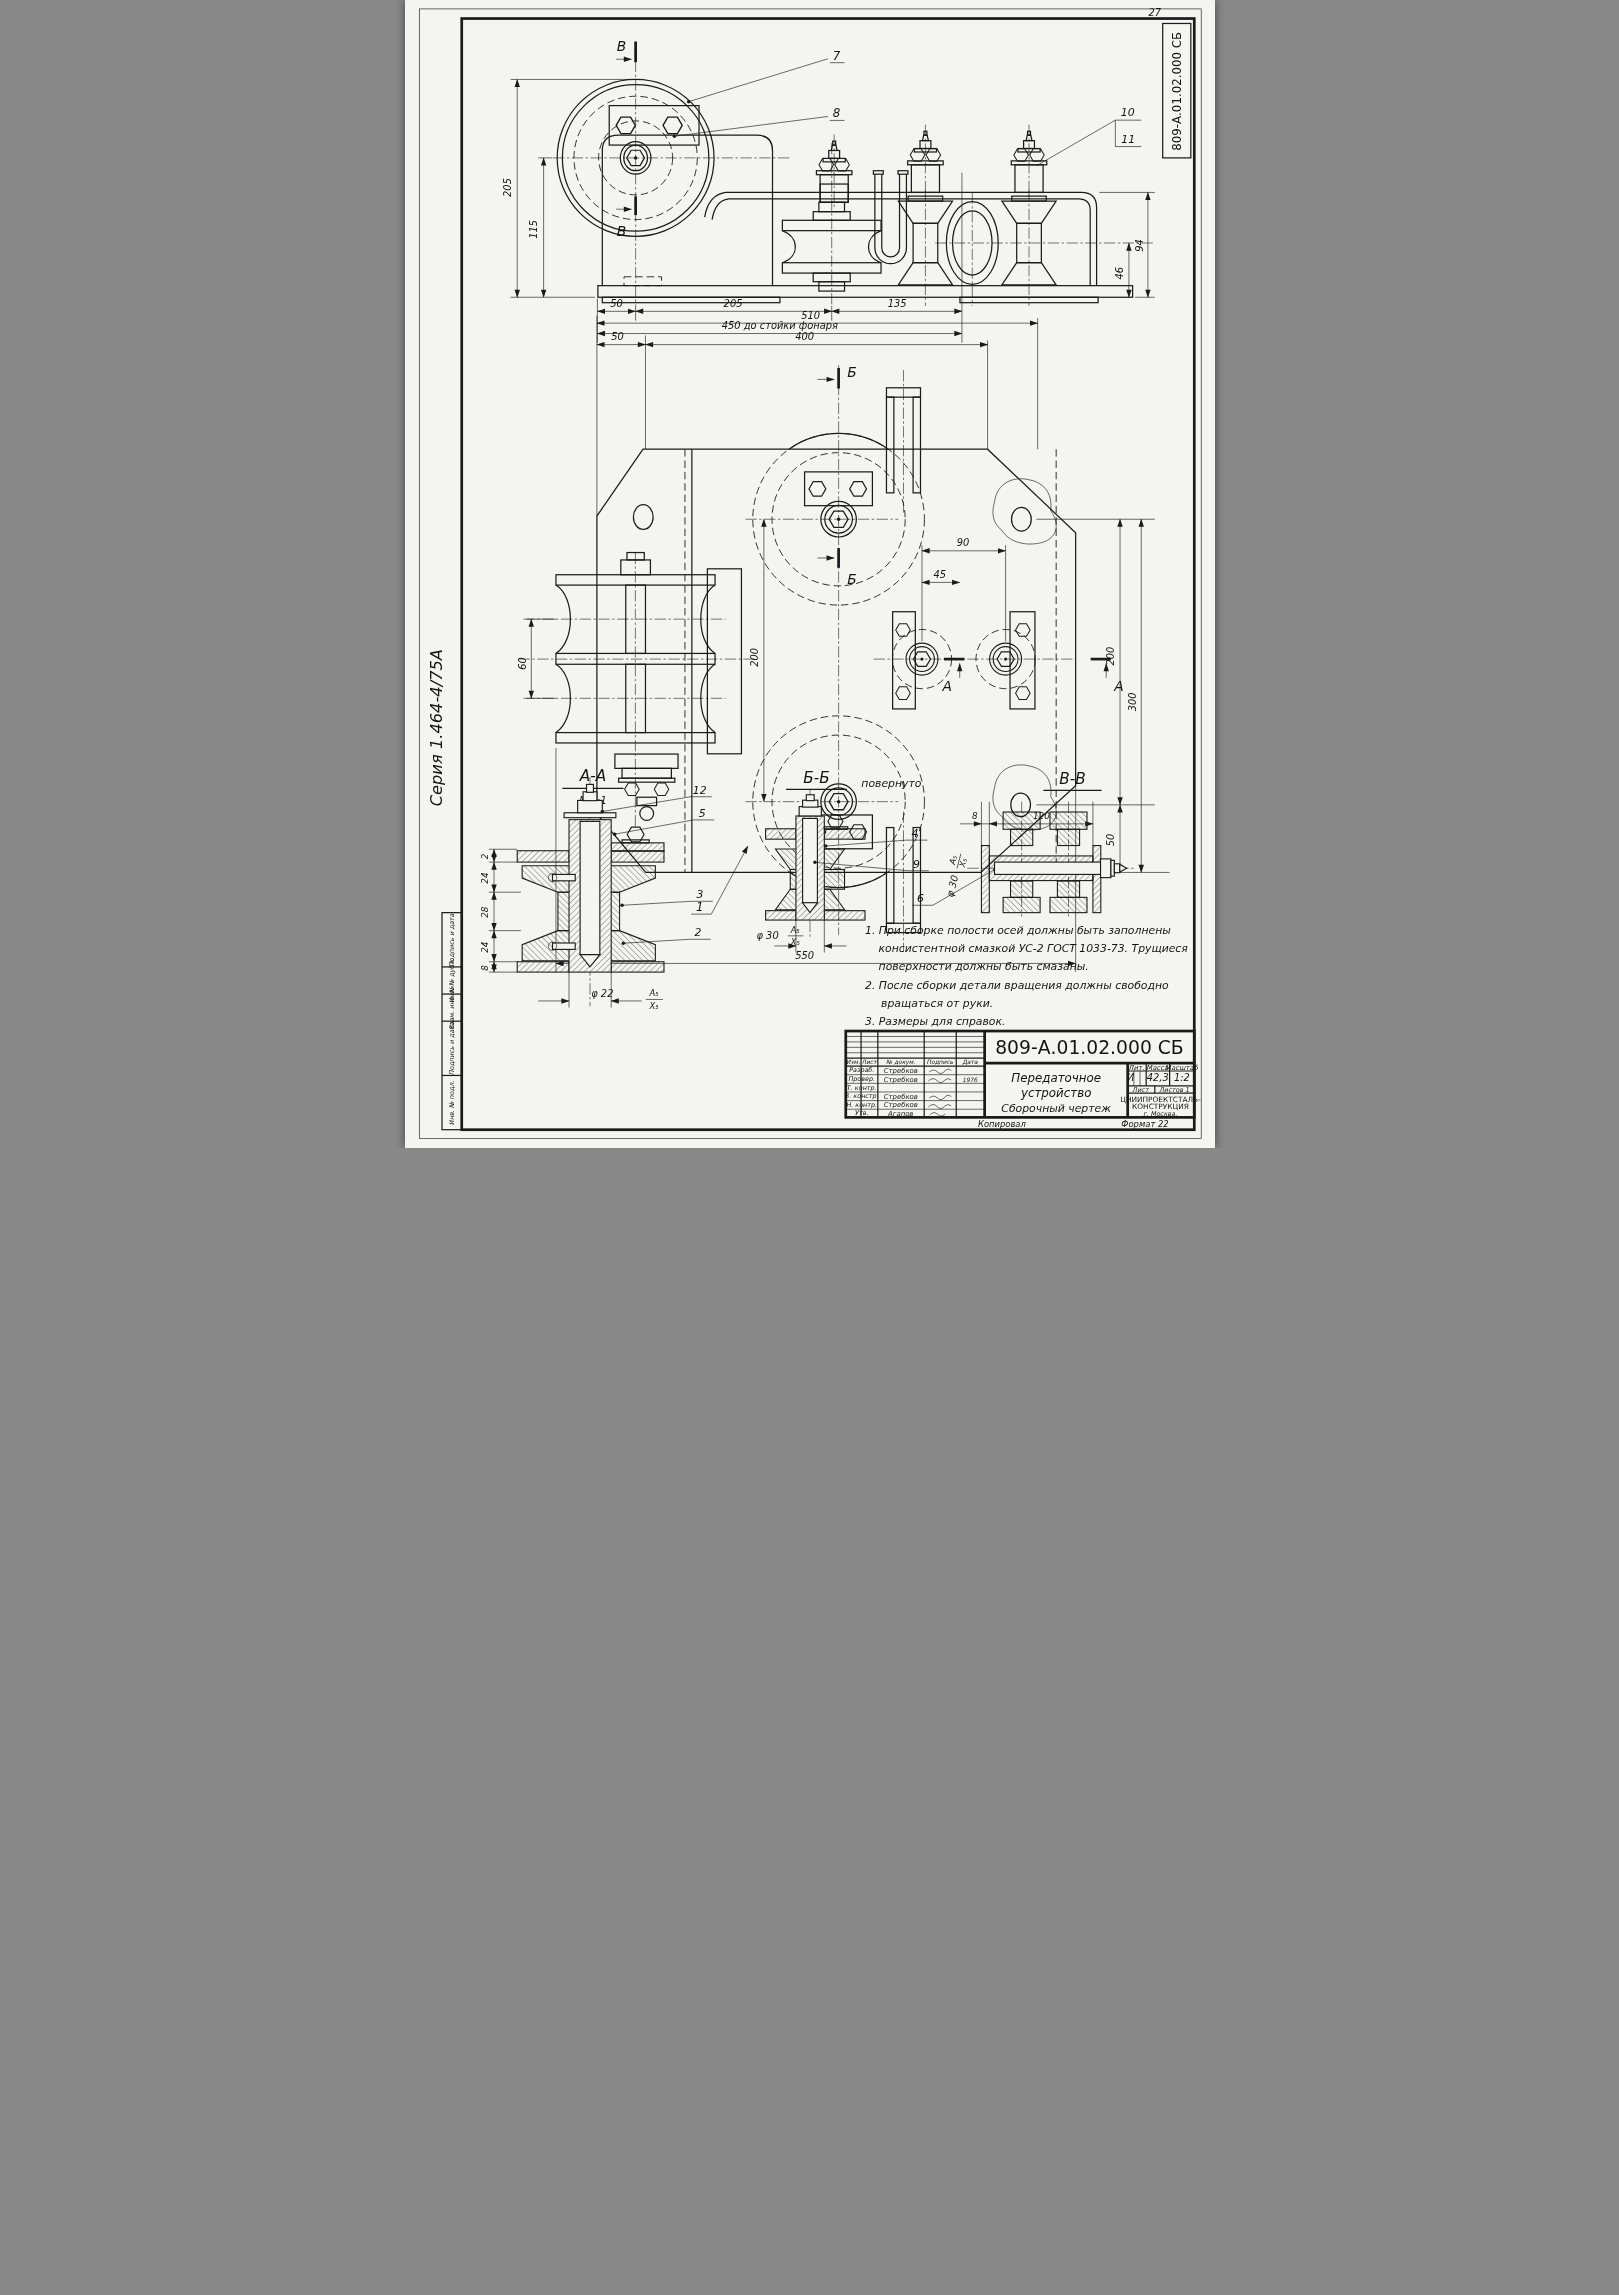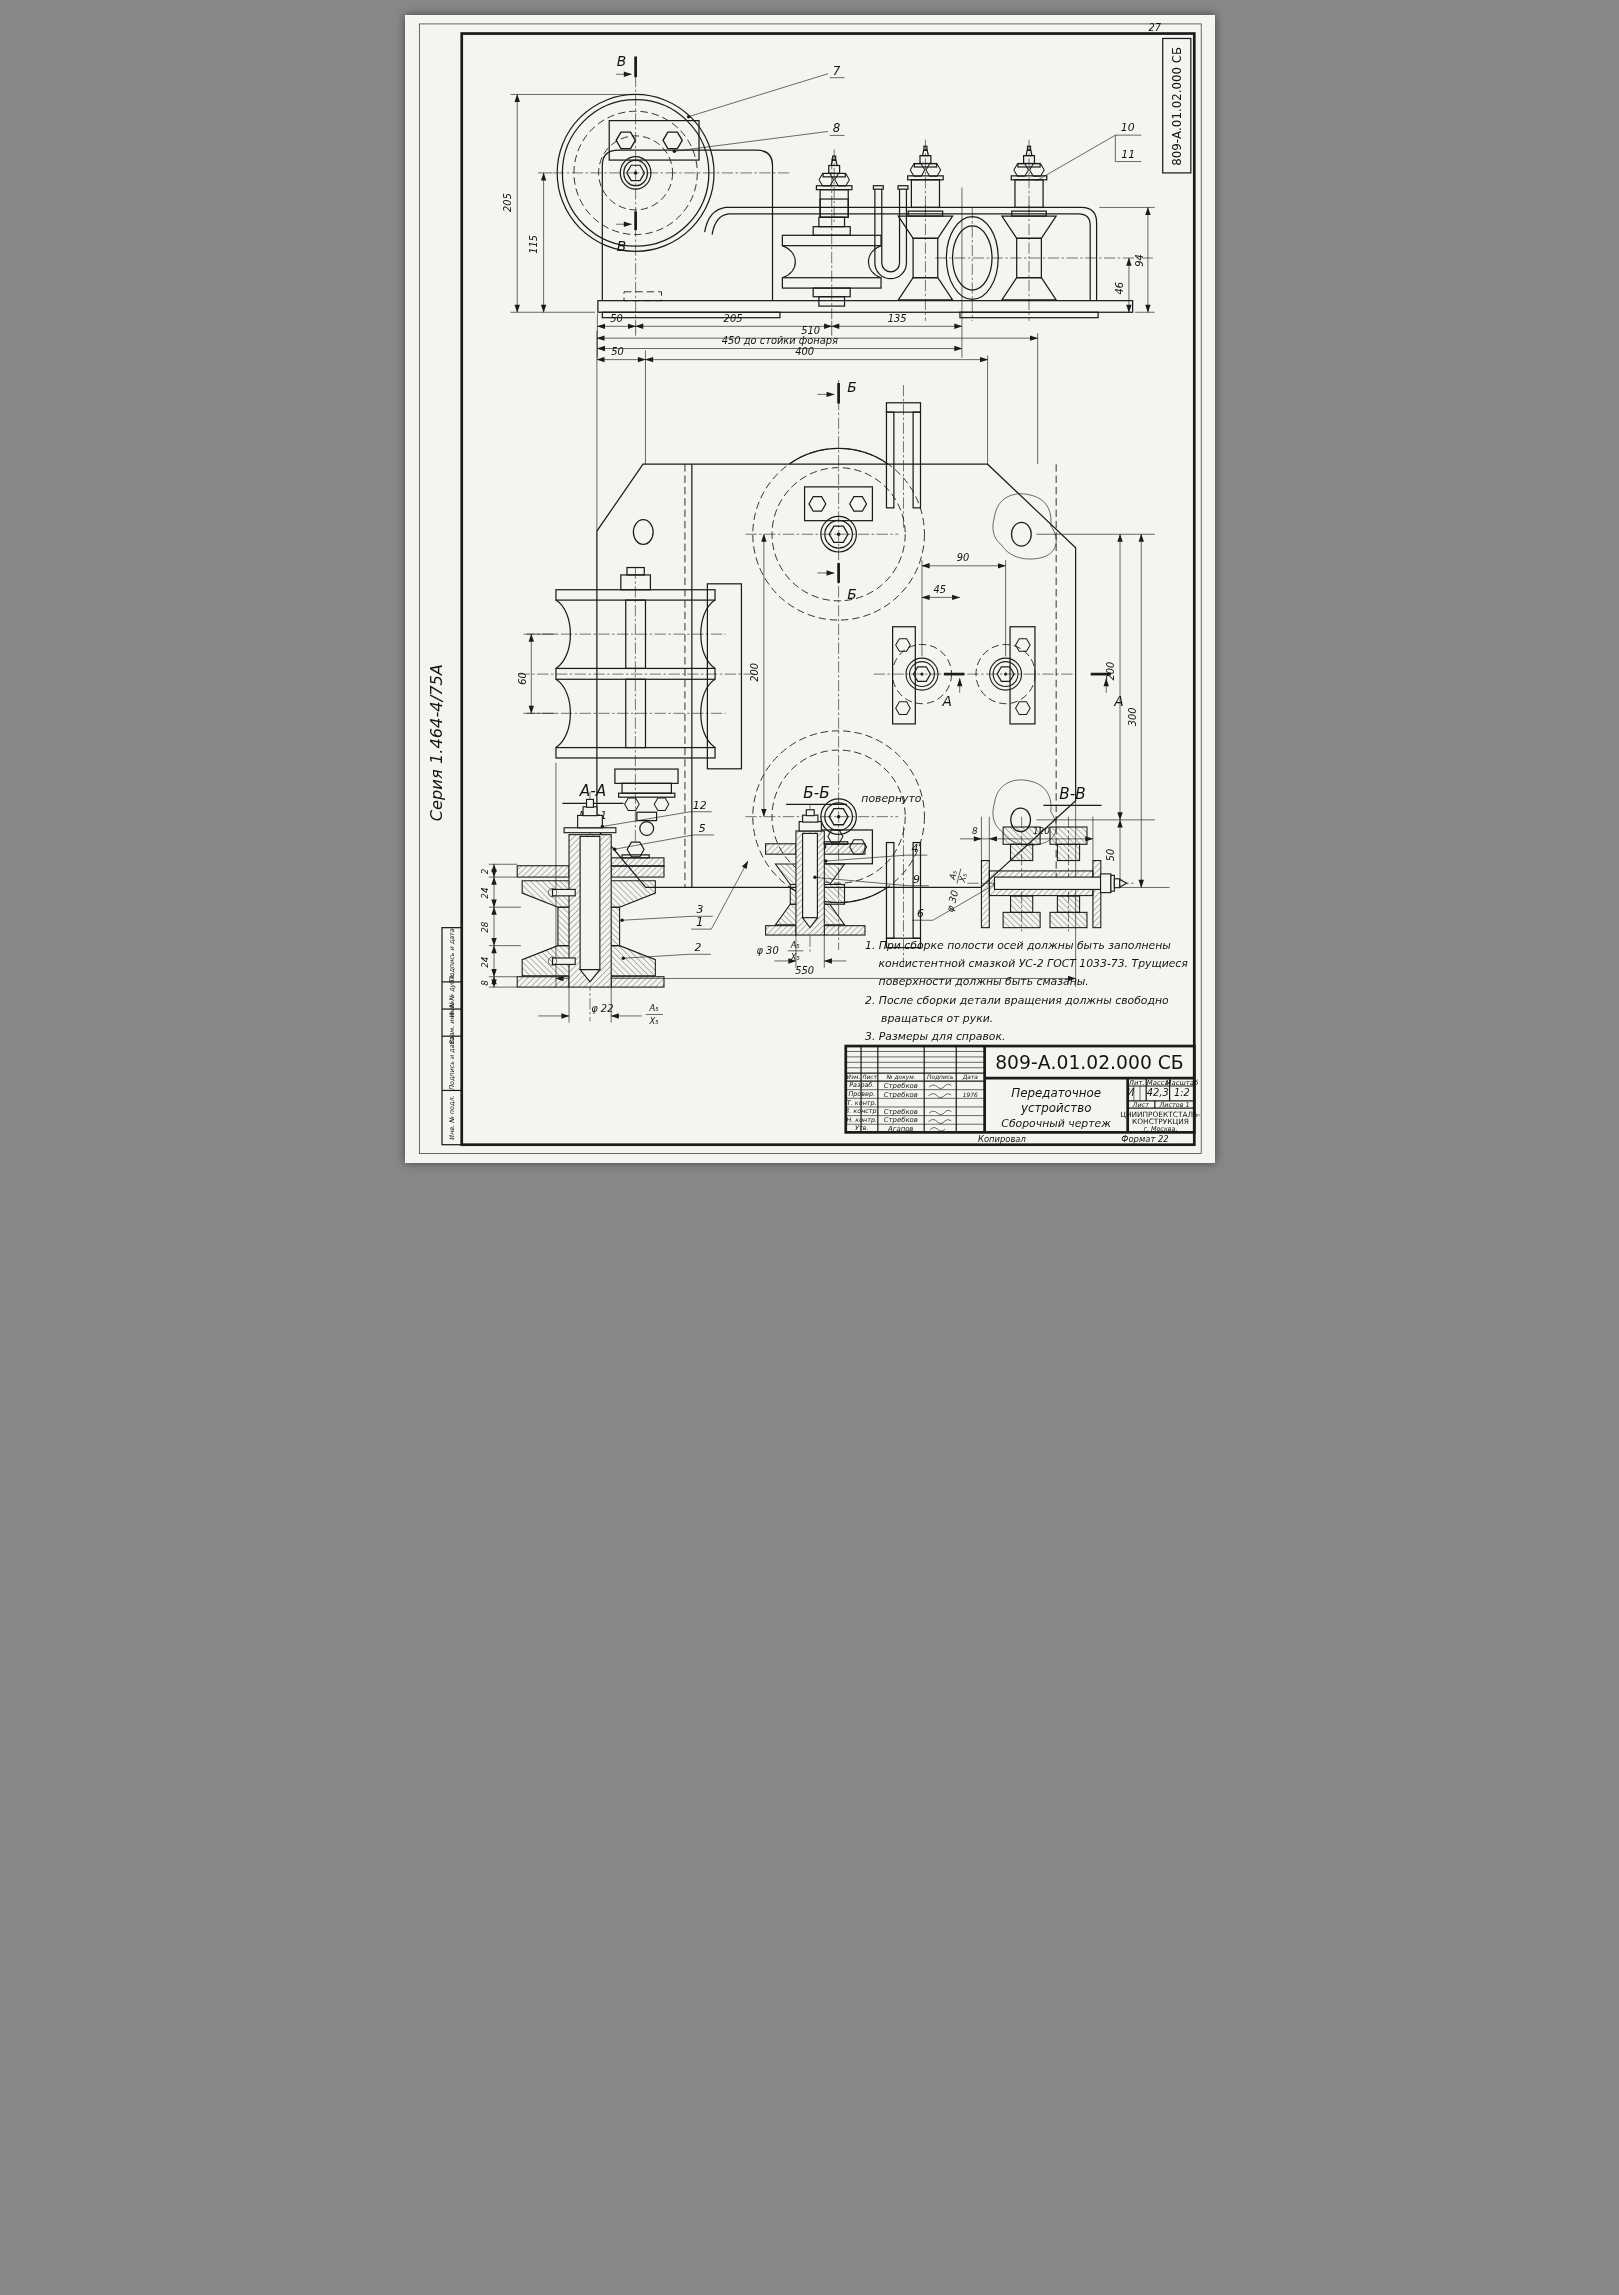--- a/index.html
+++ b/index.html
@@ -1,16 +1,16 @@
 <!DOCTYPE html>
 <html style="font-size:8px"><head>
 <meta charset="utf-8">
 <style>
   html,body{margin:0;padding:0;background:#888;}
-  #sheet{width:810px;height:1148px;margin:15px auto;background:#f4f4f1;box-shadow:0 0 9px rgba(0,0,0,.5);}
+  #sheet{width:810px;height:1148px;margin:0 auto;background:#f4f4f1;box-shadow:0 0 9px rgba(0,0,0,.5);}
   svg{display:block}
   .s {stroke:#1b1b1b;fill:none;stroke-width:5;stroke-linecap:butt;stroke-linejoin:miter}
   .s2{stroke:#1b1b1b;fill:none;stroke-width:2.6}
   .s8{stroke:#1b1b1b;fill:none;stroke-width:11}
   .cl{stroke:#1b1b1b;fill:none;stroke-width:2.4;stroke-dasharray:46 10 10 10}
   .hd{stroke:#1b1b1b;fill:none;stroke-width:3.6;stroke-dasharray:30 16}
   .h1{fill:url(#hA);stroke:#1b1b1b;stroke-width:4.4}
   .h2{fill:url(#hB);stroke:#1b1b1b;stroke-width:4.4}
   .wf{fill:#f4f4f1;stroke:#1b1b1b;stroke-width:4.6}
   .wn{fill:#f4f4f1;stroke:none}

